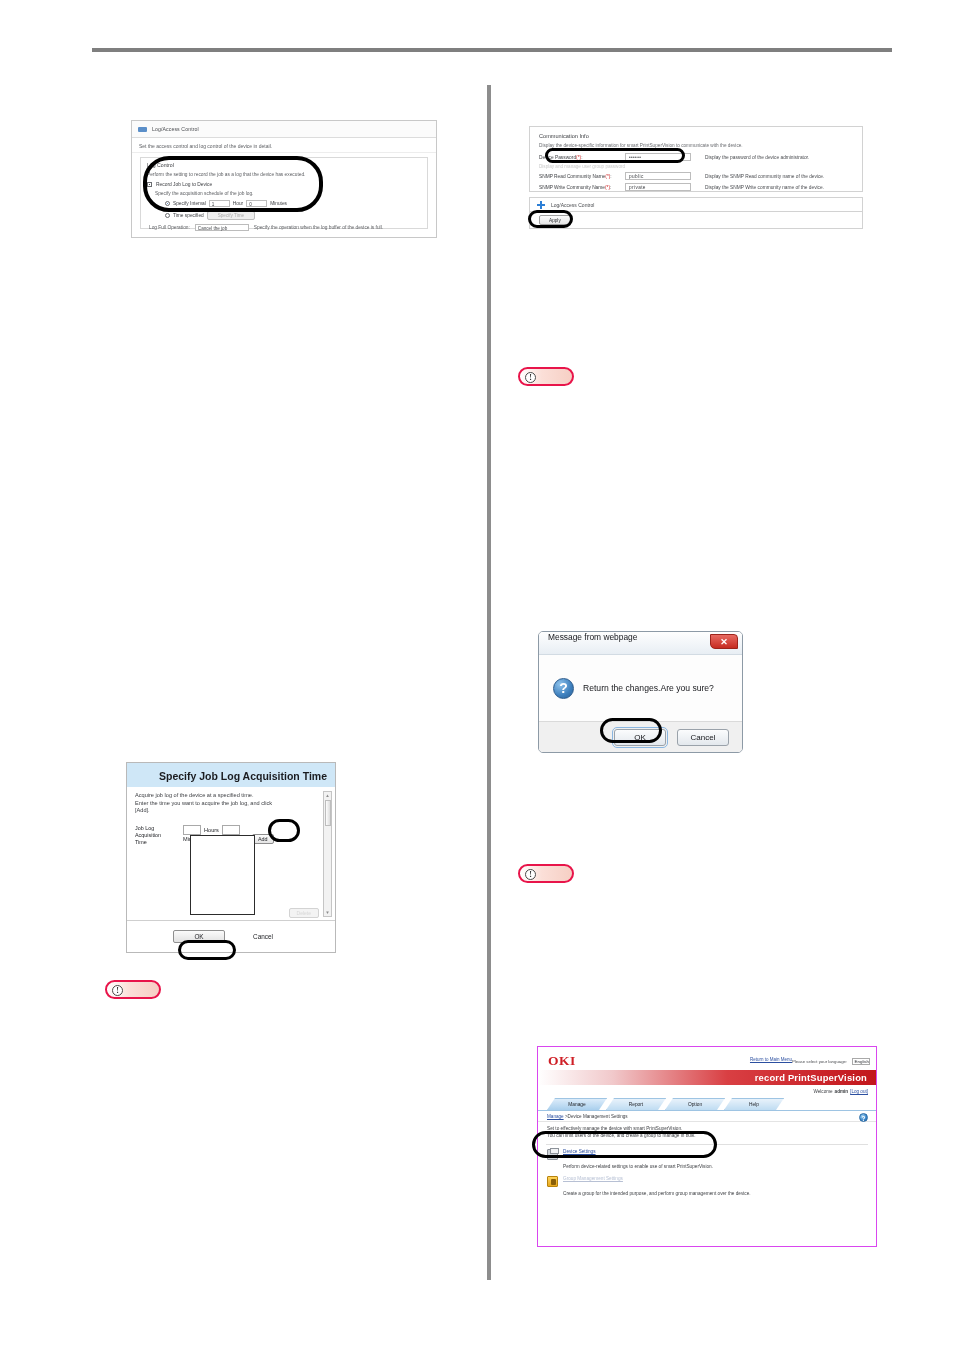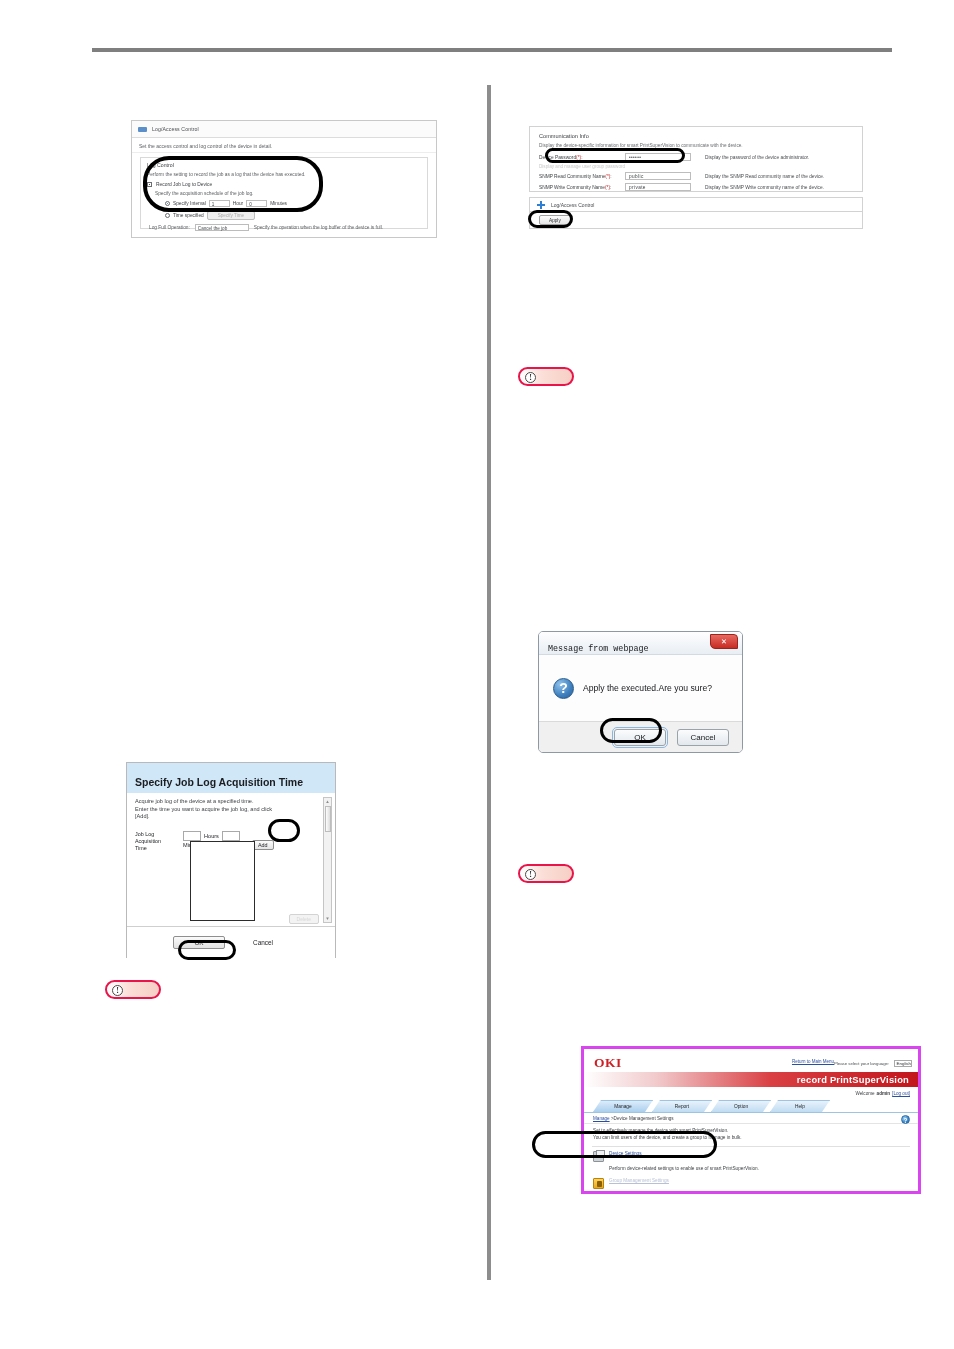--- a/index.html
+++ b/index.html
@@ -146,22 +146,22 @@
   }
   #shot-comm .applybtn {
     border: 1px solid #9f9f9f; background: linear-gradient(#fdfdfd,#e6e6e6);
     font-size: 4.7px; color: #2a2c30; padding: 1.5px 9px; border-radius: 2px;
   }
 
   
   #shot-joblog { left: 126px; top: 762px; width: 210px; height: 196px; border: none; }
   #shot-joblog .dlg { border: 1px solid #b9b9b9; background: #fff; }
   #shot-joblog .dlg-head {
-    background: #cfe7f7; padding: 13px 8px 5px 8px;
-    font-size: 10.5px; font-weight: bold; color: #1b1c20;
+    background: #cfe7f7; padding: 7px 8px 5px 8px;
+    font-size: 10.5px; font-weight: bold; color: #1b1c20; text-align: right;
   }
   #shot-joblog .dlg-body { position: relative; padding: 5px 8px 0 8px; height: 133px; }
   #shot-joblog .dlg-note { font-size: 5.6px; color: #3c3e42; line-height: 1.35; }
   #shot-joblog .inrow { display: flex; align-items: flex-start; margin-top: 10px; }
   #shot-joblog .inlabel { font-size: 5.4px; color: #25262a; line-height: 1.3; width: 48px; }
   #shot-joblog .in-unit { font-size: 5.6px; color: #25262a; }
   #shot-joblog .in-box {
     width: 18px; height: 10px; border: 1px solid #a9a9a9; background: #fff;
   }
   #shot-joblog .addbtn {
@@ -206,22 +206,22 @@
   #shot-modal { left: 538px; top: 631px; width: 205px; height: 122px; border: none; }
   #shot-modal .win {
     border: 1px solid #8d9aa6; border-radius: 5px; background: #f0f0f0;
     box-shadow: 0 0 0 1px #ffffff inset;
     height: 100%;
     display: flex; flex-direction: column;
     overflow: hidden;
   }
   #shot-modal .win-title {
     height: 22px; background: linear-gradient(#fefefe,#e8eef4);
-    display: flex; align-items: flex-end; padding: 0 4px 0 9px;
-    font-size: 8.4px; color: #17181c; position: relative; font-family: Liberation Mono, monospace;
+    display: flex; align-items: flex-start; padding: 0 4px 0 9px;
+    font-size: 8.4px; color: #17181c; position: relative;
   }
   #shot-modal .closebtn {
     position: absolute; right: 4px; top: 2px; width: 28px; height: 15px;
     background: linear-gradient(#e86a62,#c62c22);
     border: 1px solid #9d241c; border-radius: 0 4px 0 5px;
     color: #fff; font-size: 9px; font-weight: bold; text-align: center; line-height: 15px;
   }
   #shot-modal .win-body {
     flex: 1; background: #fdfdfd; border-top: 1px solid #d2dbe3;
     display: flex; align-items: center; gap: 9px; padding: 0 14px;
@@ -240,21 +240,21 @@
     padding-right: 13px;
   }
   #shot-modal .wbtn {
     width: 52px; text-align: center; font-size: 8px; color: #17181c;
     border: 1px solid #9aa2aa; border-radius: 3px;
     background: linear-gradient(#fbfcfd,#e3e8ed); padding: 3px 0;
   }
   #shot-modal .wbtn.default { outline: 1px solid #8ab6e0; outline-offset: 1px; }
 
   
-  #shot-psv { left: 537px; top: 1046px; width: 340px; height: 148px; border: 3px solid #d946ef; margin-left: 44px; }
+  #shot-psv { left: 537px; top: 1046px; width: 340px; height: 201px; border: 1px solid #d946ef; }
   #shot-psv .psv-top {
     height: 23px; background: #fff; position: relative; padding: 4px 6px 0 10px;
   }
   #shot-psv .oki {
     font-size: 13.5px; font-weight: bold; color: #cf1f26; letter-spacing: .5px;
     font-family: "Liberation Serif", serif;
   }
   #shot-psv .ret {
     position: absolute; right: 84px; top: 10px;
     font-size: 4.5px; color: #2b4fa0; text-decoration: underline;
@@ -438,21 +438,21 @@
 </div>
 
 <div class="shot" id="shot-modal">
   <div class="win">
     <div class="win-title">
       <span>Message from webpage</span>
       <span class="closebtn">✕</span>
     </div>
     <div class="win-body">
       <span class="qicon">?</span>
-      <span class="qtext">Apply the executed.Are you sure?</span>
+      <span class="qtext">Return the changes.Are you sure?</span>
     </div>
     <div class="win-foot">
       <span class="wbtn default">OK</span>
       <span class="wbtn">Cancel</span>
     </div>
   </div>
 </div>
 <div class="ring sm" style="left:600px; top:718px; width:62px; height:25px;"></div>
 
 <div class="shot" id="shot-joblog">

